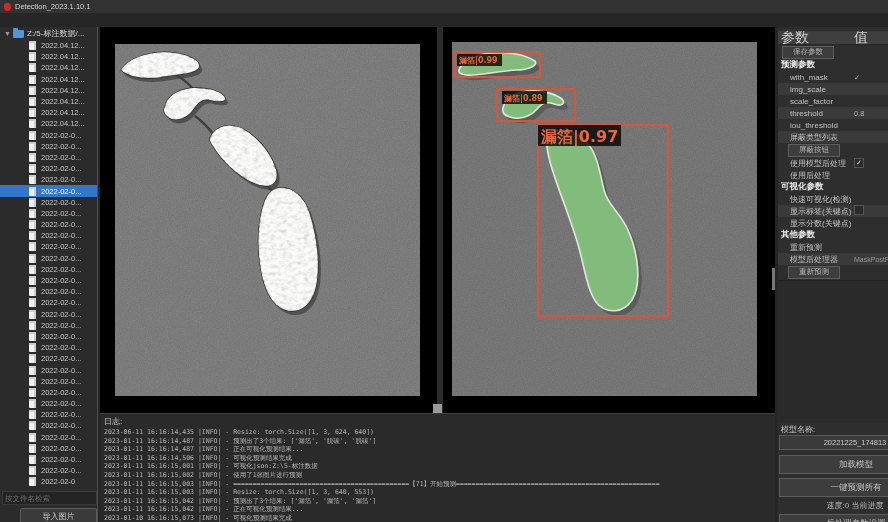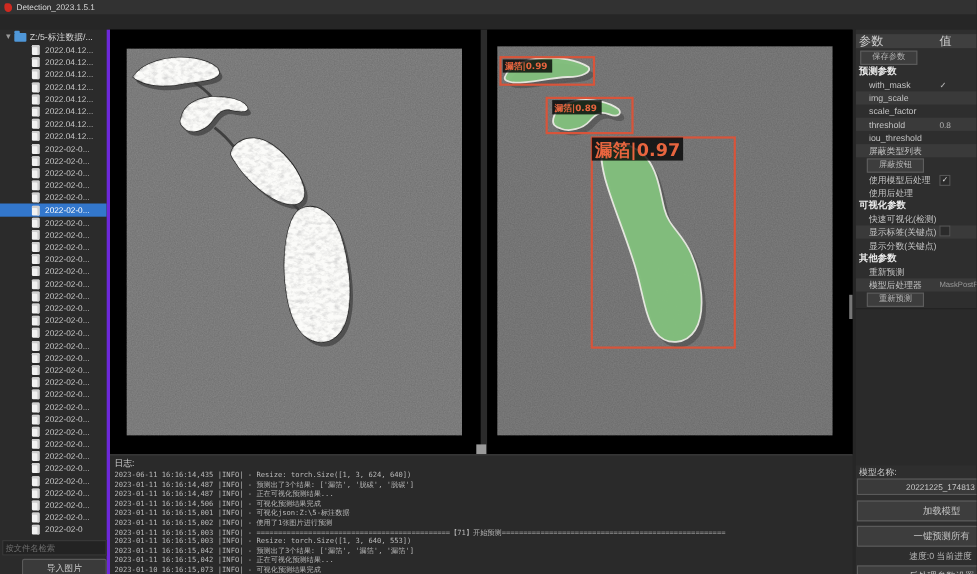--- a/index.html
+++ b/index.html
@@ -5,21 +5,21 @@
   html,body{margin:0;padding:0;background:#262626;}
   #app{position:relative;width:888px;height:522px;overflow:hidden;background:#262626;
        font-family:"Liberation Sans","DejaVu Sans",sans-serif;color:#cccccc;-webkit-font-smoothing:antialiased;}
   
   #titlebar{position:absolute;left:0;top:0;width:888px;height:13px;background:#323232;display:flex;align-items:center;}
   #app-icon{width:7px;height:8px;background:#cf2a20;border-radius:2px 50% 50% 50%;margin:0 4px 0 4px;}
   #title-text{font-size:7.5px;color:#d8d8d8;}
   #menubar{position:absolute;left:0;top:13px;width:888px;height:14px;background:#323232;border-bottom:1px solid #3a3a3a;display:flex;align-items:center;}
   .menu-item{font-size:8.5px;color:#d5d5d5;padding:0 9px;height:14px;display:flex;align-items:center;cursor:default;}
   
-  #sidebar{position:absolute;left:0;top:27px;width:97px;height:495px;background:#2b2b2b;border-right:3px solid #6d28d9;}
+  #sidebar{position:absolute;left:0;top:27px;width:97px;height:495px;background:#2b2b2b;border-right:1px solid #6d28d9;}
   #tree{position:absolute;left:0;top:0;width:97px;height:462px;overflow:hidden;}
   #tree-root-row{height:13px;display:flex;align-items:center;font-size:8px;color:#d8d8d8;white-space:nowrap;}
   #tree-caret{color:#9a9a9a;font-size:7px;margin-left:4px;width:9px;}
   #folder-icon{width:11px;height:8px;background:#4f97d8;border-radius:1px;position:relative;margin-right:3px;flex:none;}
   #folder-icon:before{content:"";position:absolute;left:0;top:-2px;width:5px;height:2px;background:#4f97d8;border-radius:1px 1px 0 0;}
   .tree-row{height:11.2px;display:flex;align-items:center;padding-left:29px;font-size:7.5px;color:#c8c8c8;white-space:nowrap;overflow:hidden;}
   .tree-row.selected{background:#3377cc;color:#ffffff;}
   .file-icon{width:7px;height:9px;background:#f2f2f2;border-radius:1px;margin-right:5px;flex:none;box-shadow:inset -2px 2px 0 #cfcfcf;}
   #filter-input{position:absolute;left:2px;top:464px;width:89px;height:12px;background:#232323;border:1px solid #3a3a3a;color:#bbb;font-size:7.5px;padding:0 2px;font-family:inherit;}
   #filter-input::placeholder{color:#6e6e6e;}
@@ -32,21 +32,21 @@
   #img-left{position:absolute;left:15px;top:17px;}
   #img-right{position:absolute;left:9px;top:15px;}
   .hnub{position:absolute;left:333px;top:377px;width:9px;height:9px;background:#9a9a9a;}
   .vnub{position:absolute;left:672px;top:241px;width:3px;height:22px;background:#777;}
   
   #log{position:absolute;left:100px;top:413px;width:675px;height:109px;background:#2a2a2a;border-top:1px solid #3e3e3e;overflow:hidden;}
   #log-title{font-size:8px;color:#cfcfcf;margin:2px 0 1px 4px;}
   .log-line{font-family:"DejaVu Sans Mono","Liberation Mono",monospace;font-size:6.5px;line-height:8.6px;color:#b9b9b9;white-space:nowrap;overflow:hidden;padding-left:4px;}
   
   #rpanel{position:absolute;left:778px;top:27px;width:110px;height:495px;background:#2e2e2e;overflow:hidden;}
-  .phead{height:13px;background:#3f3f3f;border-bottom:1px solid #262626;display:flex;align-items:center;font-size:11px;color:#cfcfcf;}
+  .phead{height:13px;background:#3f3f3f;border-bottom:1px solid #262626;display:flex;align-items:center;font-size:14px;color:#cfcfcf;}
   .phead .plabel{padding-left:3px;flex:1;}
   .phead .pvalue{width:34px;}
   .prow{height:12px;display:flex;align-items:center;font-size:8px;color:#c2c2c2;}
   .prow .plabel{padding-left:12px;flex:1;white-space:nowrap;overflow:hidden;}
   .prow .pvalue{width:34px;font-size:7.5px;color:#b5b5b5;white-space:nowrap;}
   .band{background:#3a3a3a;}
   .psection{height:12px;display:flex;align-items:center;font-weight:bold;color:#ececec;font-size:8.5px;padding-left:3px;}
   .pbtnrow{height:14px;display:flex;align-items:center;}
   .pbtn{margin-left:4px;min-width:46px;height:11px;background:#3d3d3d;border:1px solid #5e5e5e;color:#b5b5b5;font-size:7.5px;display:flex;align-items:center;justify-content:center;padding:0 2px;}
   .pbtn.indent{margin-left:10px;}
@@ -60,21 +60,21 @@
   #speed-text{position:absolute;left:1px;top:473px;width:152px;text-align:center;font-size:8px;color:#b8b8b8;}
   #post-settings-btn{top:487px;}
 </style>
 </head>
 <body>
 
 <div id="app">
 
   <div id="titlebar">
     <div id="app-icon"></div>
-    <div id="title-text">Detection_2023.1.5.1</div>
+    <div id="title-text">Detection_2023.1.10.1</div>
   </div>
 
 
   <div id="sidebar">
     <div id="tree">
       <div id="tree-root-row">
         <span id="tree-caret">▼</span>
         <span id="folder-icon"></span>
         <span>Z:/5-标注数据/...</span>
       </div>

